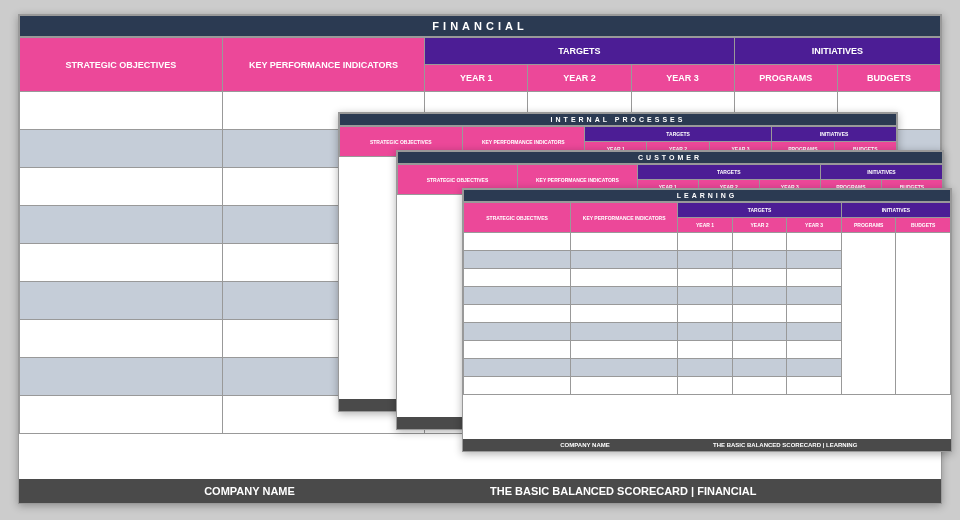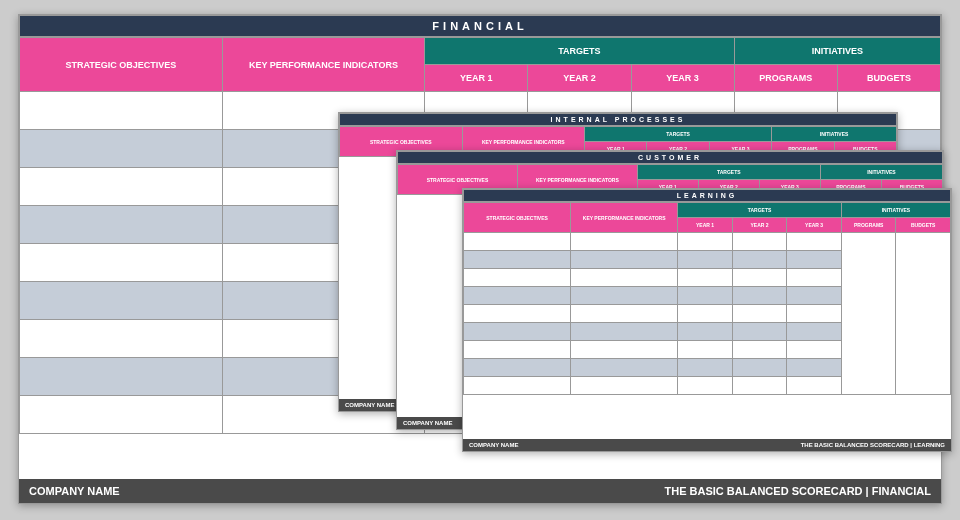--- a/index.html
+++ b/index.html
@@ -5,28 +5,28 @@
 *{box-sizing:border-box;margin:0;padding:0}
 body{width:960px;height:520px;background:#ccc;position:relative;font-family:Arial,sans-serif;overflow:hidden}
 .frame{position:absolute;background:#fff;border:1px solid #999;box-shadow:0 2px 8px rgba(0,0,0,.3)}
 .title-bar{background:#2b3a52;color:#fff;text-align:center;font-weight:bold;letter-spacing:4px;font-size:11px;padding:4px;border:1px solid #999}
 .sm .title-bar{font-size:7px;letter-spacing:3px;padding:2px}
 table{width:100%;border-collapse:collapse;table-layout:fixed}
 th,td{border:1px solid #999;text-align:center;font-size:9px;color:#fff;overflow:hidden}
 .sm th,.sm td{font-size:5px}
 th{background:#ec4899;font-weight:bold;padding:8px 2px}
 .sm th{padding:4px 1px}
-.sub-light{background:#0f766e}
+.sub-light{background:#4c1d95}
 td{background:#fff;height:38px}
 .sm td{height:18px}
 tr.alt td{background:#c5cdd8}
 .footer{position:absolute;left:0;right:0;bottom:0;display:flex;background:#4a4a4a;color:#fff;font-size:11px;font-weight:bold}
 .sm .footer{font-size:6px}
-.footer .l{flex:1;padding:6px 10px;text-align:left}
-.footer .r{flex:1;padding:6px 10px;text-align:right}
+.footer .l{flex:1;padding:6px 10px;text-align:center}
+.footer .r{flex:1;padding:6px 10px;}
 .sm .footer .l,.sm .footer .r{padding:3px 6px}
 .body-area{overflow:hidden}
 </style>
 </head>
 <body>
 
 <div class="frame" style="left:18px;top:14px;width:924px;height:490px">
   <div class="title-bar">FINANCIAL</div>
   <table>
     <thead>

